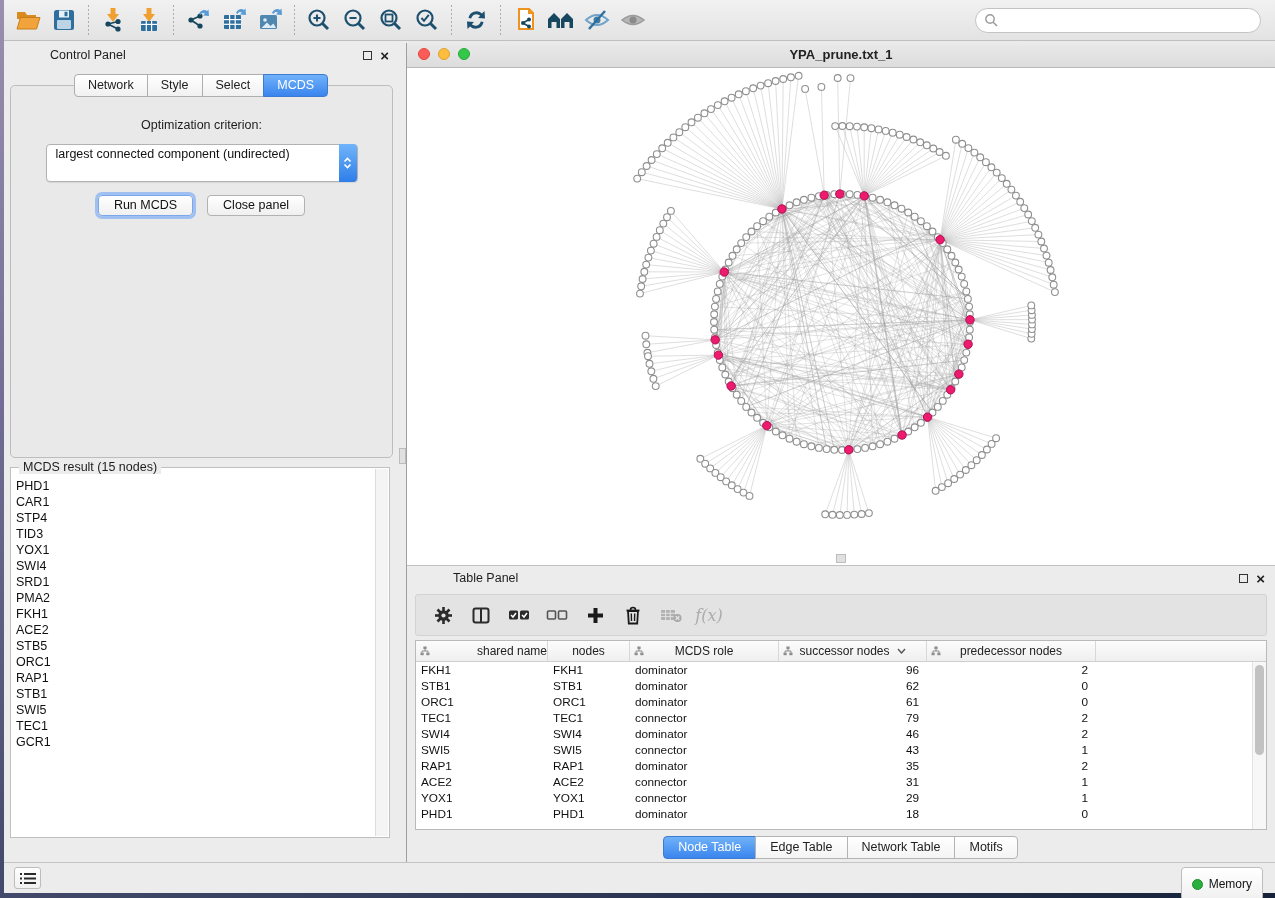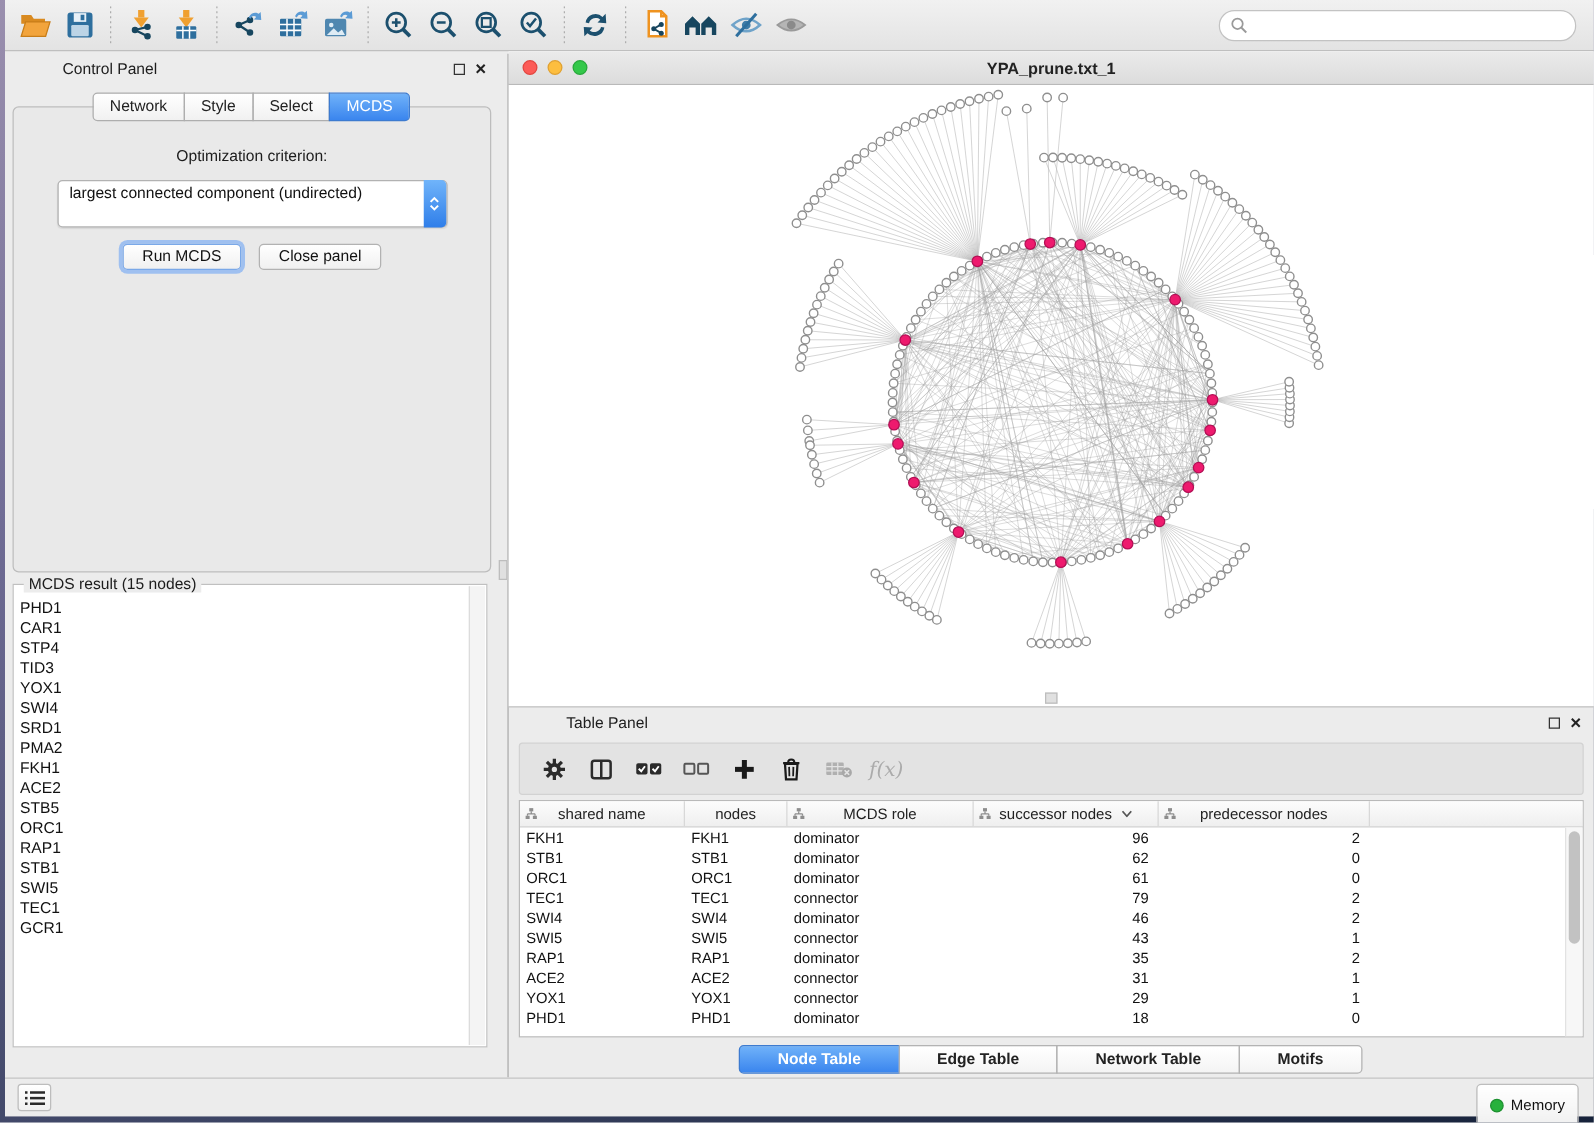--- a/index.html
+++ b/index.html
@@ -76,21 +76,21 @@
   .th .sorticon { margin-left:7px; }
   .th.filler { flex:1 1 auto; border-right:none; cursor:default; }
   .nt-body { position:absolute; left:0; right:14px; top:21px; bottom:0; overflow:hidden; }
   .tr { display:flex; height:16px; cursor:default; }
   .td { font-size:11.8px; color:#111; line-height:16px; padding:0 5px; white-space:nowrap; overflow:hidden; flex:0 0 auto; }
   .td.num { text-align:right; padding-right:8px; }
   .nt-scroll { position:absolute; right:0; top:21px; bottom:0; width:14px; background:#f7f7f7; border-left:1px solid #e2e2e2; }
   .nt-thumb { position:absolute; left:2px; right:2px; top:3px; height:90px; border-radius:5px; background:#c2c2c2; cursor:pointer; }
 
   .ttabs { position:absolute; left:0; right:0; top:270px; display:flex; justify-content:center; }
-  .ttab { font-size:12.5px; color:#222; background:linear-gradient(#ffffff,#f4f4f4); border:1px solid #b3b3b3; padding:3px 30px 4px; margin-left:-1px; cursor:pointer;font-weight:bold; }
+  .ttab { font-size:12.5px; color:#222; background:linear-gradient(#ffffff,#f4f4f4); border:1px solid #b3b3b3; padding:3px 14px 4px; margin-left:-1px; cursor:pointer; }
   .ttab:first-child { border-radius:4px 0 0 4px; }
   .ttab:last-child { border-radius:0 4px 4px 0; }
   .ttab.active { background:linear-gradient(#70b2f9,#3a85ee); border-color:#3d7bd0; color:#fff; }
 
   
   .statusbar { position:absolute; left:0; right:0; bottom:0; height:31px; background:#ececec; border-top:1px solid #c4c4c4; }
   .list-btn { position:absolute; left:10px; top:4px; width:27px; height:22px; background:linear-gradient(#fff,#f0f0f0); border:1px solid #bdbdbd; border-radius:3px; display:flex; align-items:center; justify-content:center; cursor:pointer; }
   .mem-btn { position:absolute; right:12px; top:4px; height:34px; background:linear-gradient(#fff,#f0f0f0); border:1px solid #bdbdbd; border-radius:4px; display:flex; align-items:center; gap:6px; padding:0 10px; font-size:12px; color:#111; cursor:pointer; }
   .mem-dot { width:11px; height:11px; border-radius:50%; background:#27b13c; border:1px solid #1d9130; }
 </style>
@@ -661,21 +661,21 @@
               <line x1="15.7" y1="8.2" x2="19.3" y2="11.8" stroke="#e3e3e3" stroke-width="1.4"></line>
               <line x1="19.3" y1="8.2" x2="15.7" y2="11.8" stroke="#e3e3e3" stroke-width="1.4"></line>
             </svg>
           </button>
         <button class="tp-ibtn disabled">
             <span class="fx">f(x)</span>
           </button>
       </div>
       <div class="ntable">
         <div class="nt-header">
-            <div class="th" style="width: 132px;">
+            <div class="th" style="width: 132px; justify-content: flex-end;">
               <svg class="colicon" width="10" height="10" viewBox="0 0 10 10">
                 <rect x="3.4" y="0.5" width="3.2" height="2.6" fill="#8d8d8d"></rect>
                 <path d="M5 3 V5 M2 5 H8 M2 5 V6.6 M8 5 V6.6" stroke="#8d8d8d" fill="none" stroke-width="1"></path>
                 <rect x="0.5" y="6.6" width="3.2" height="2.6" fill="#8d8d8d"></rect>
                 <rect x="6.3" y="6.6" width="3.2" height="2.6" fill="#8d8d8d"></rect>
               </svg>
               <span>shared name</span>
             </div>
             <div class="th" style="width: 82px;">
               <span>nodes</span>

